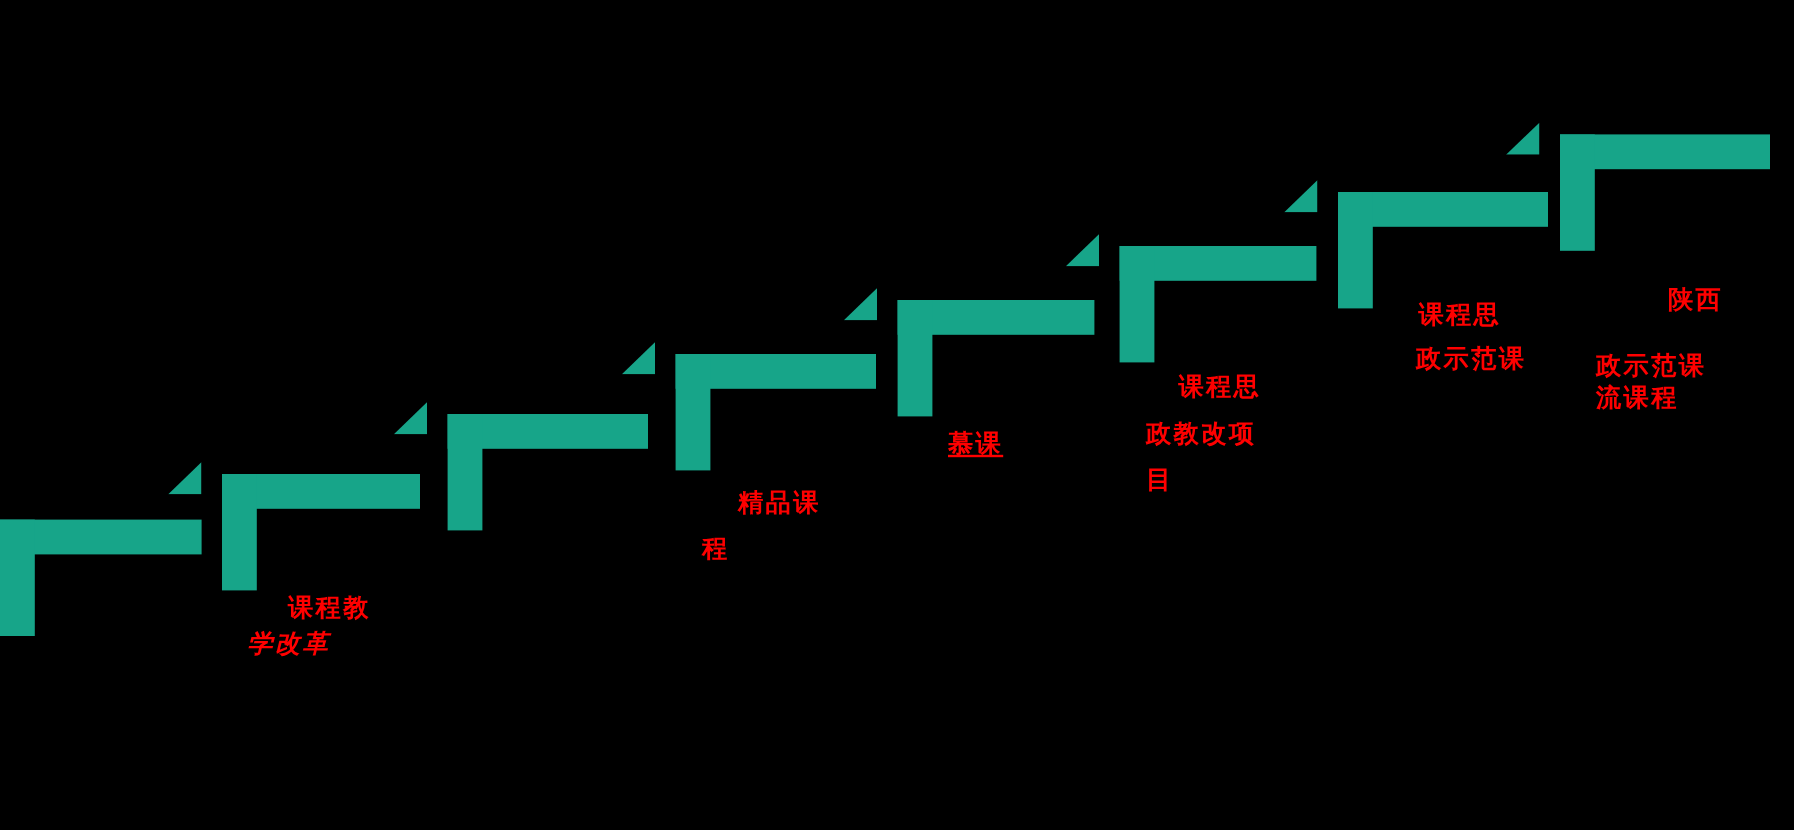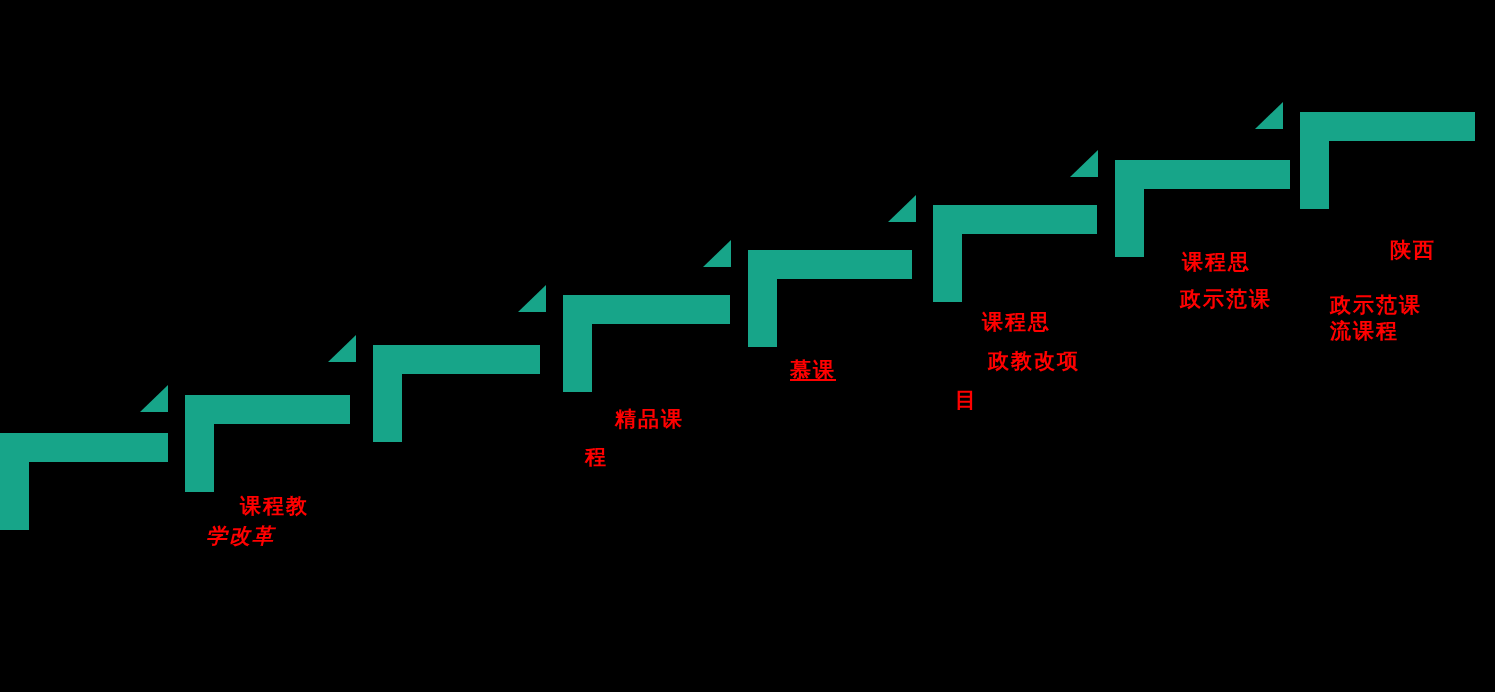--- a/index.html
+++ b/index.html
@@ -90,21 +90,21 @@
 
   <div class="label-line" style="left:240px; top:496px;">课程教</div>
   <div class="label-line" style="left:206px; top:526px;font-style:italic;">学改革</div>
 
   <div class="label-line" style="left:615px; top:409px;text-align:center;">精品课</div>
   <div class="label-line" style="left:585px; top:447px;">程</div>
 
   <div class="label-line" style="left:790px; top:360px;text-decoration:underline;">慕课</div>
 
   <div class="label-line" style="left:982px; top:312px;">课程思</div>
-  <div class="label-line" style="left:955px; top:351px;margin-left:33px;">政教改项</div>
+  <div class="label-line" style="left:955px; top:351px;">政教改项</div>
   <div class="label-line" style="left:955px; top:390px;">目</div>
 
   <div class="label-line" style="left:1182px; top:252px;">课程思</div>
   <div class="label-line" style="left:1180px; top:289px;">政示范课</div>
 
   <div class="label-line" style="left:1390px; top:240px;">陕西</div>
   <div class="label-line" style="left:1330px; top:295px;">政示范课</div>
   <div class="label-line" style="left:1330px; top:321px;">流课程</div>
 
 </div>

